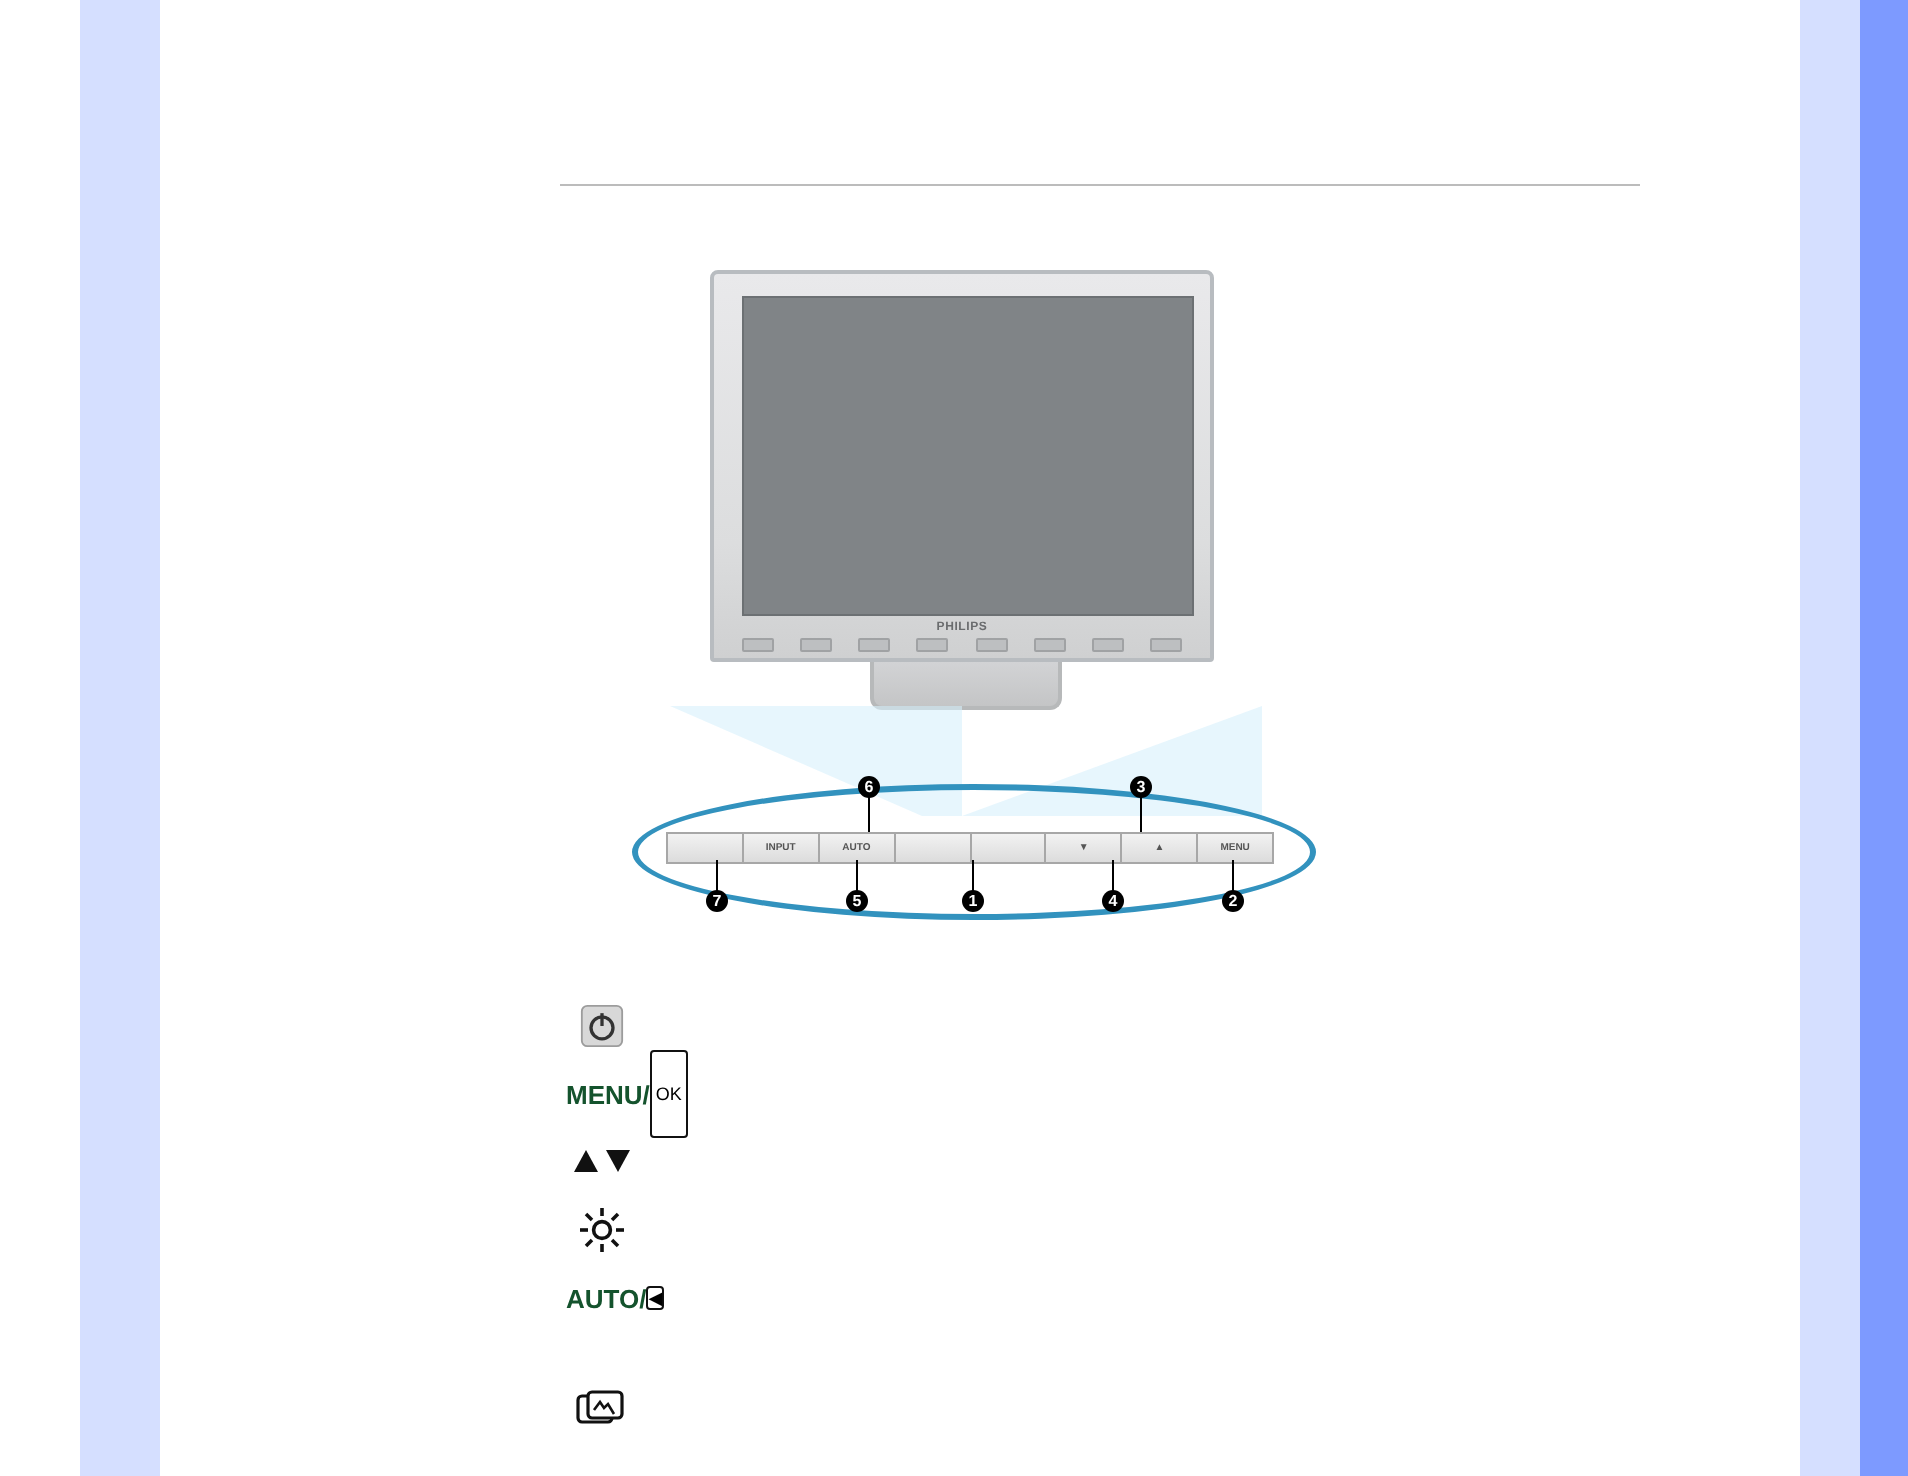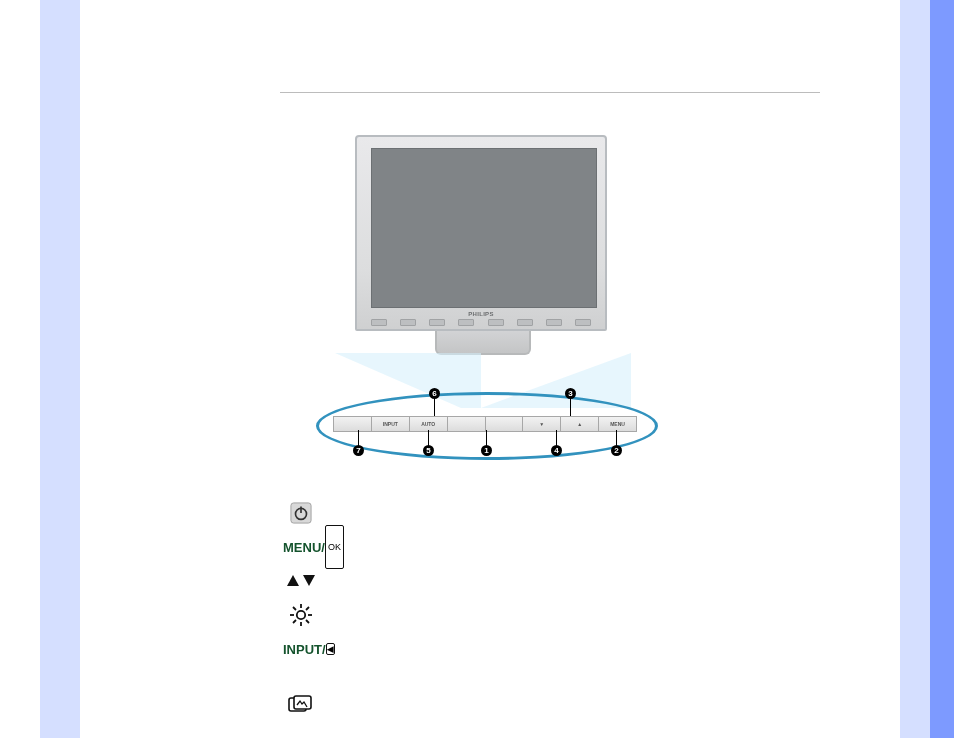--- a/index.html
+++ b/index.html
@@ -149,21 +149,21 @@
               <line x1="17" y1="17" x2="20" y2="20"></line>
             <line x1="4" y1="20" x2="7" y2="17"></line>
               <line x1="17" y1="7" x2="20" y2="4"></line>
           </g>
         </svg>
       </div>
     </div>
 
     <div class="lrow">
       <div class="licon" style="justify-content:flex-start;">
-        <span class="ltext">INPUT/</span>
+        <span class="ltext">AUTO/</span>
           <span class="back-box">◀</span>
       </div>
     </div>
 
     <div class="lrow" style="height:22px;"></div>
 
     <div class="lrow">
       <div class="licon">
         <svg width="26" height="20" viewBox="0 0 26 20">
           <rect x="1" y="3" width="17" height="13" rx="2" fill="none" stroke="#111" stroke-width="1.6"></rect>

